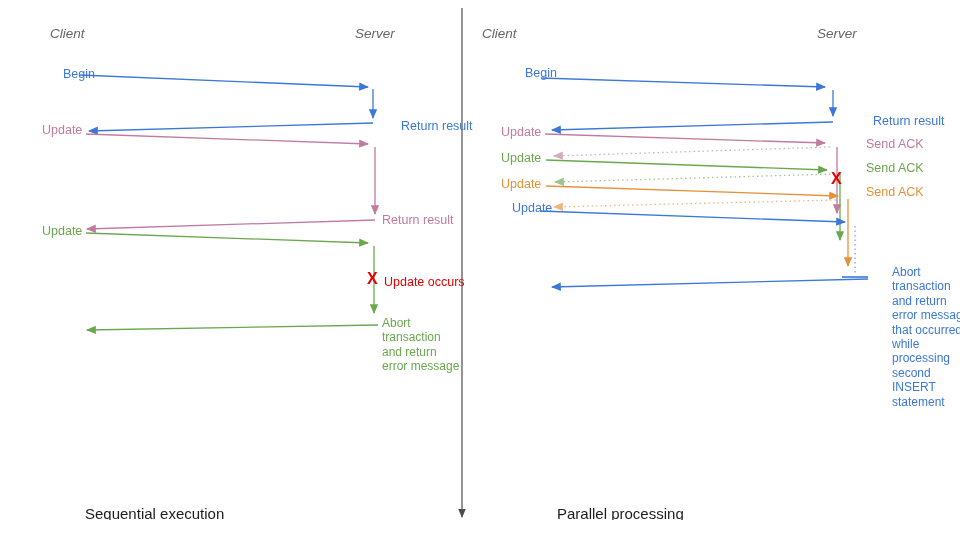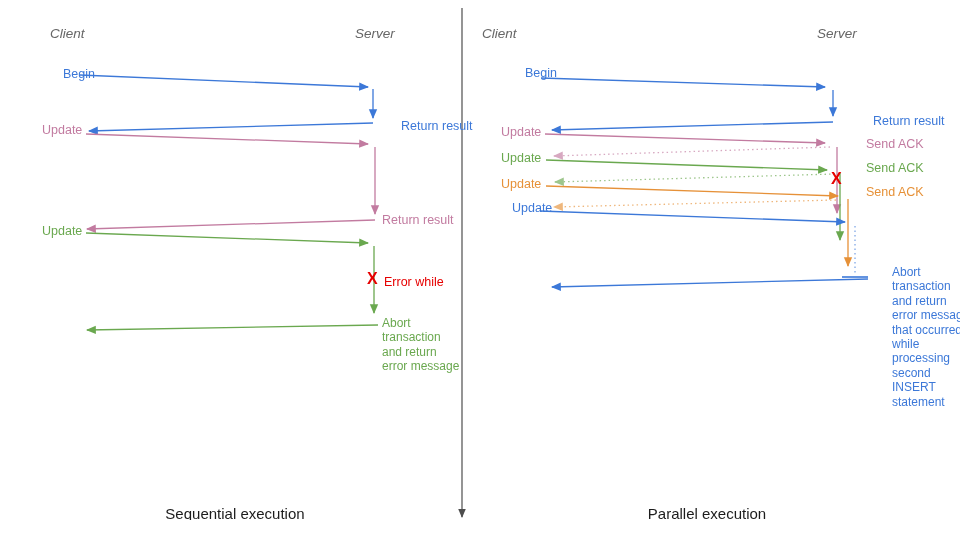--- a/index.html
+++ b/index.html
@@ -17,21 +17,21 @@
   .axis{stroke:var(--c-axis);stroke-width:1.2;}
   .dotted{stroke-dasharray:1.5 3;opacity:.65;}
   .mkB{fill:var(--c-blue);} .mkP{fill:var(--c-pink);} .mkG{fill:var(--c-green);}
   .mkO{fill:var(--c-orange);} .mkA{fill:var(--c-axis);}
   .lbl{position:absolute;font-size:12.5px;line-height:1.15;white-space:nowrap;}
   .t-blue{color:var(--c-blue);margin-left:20px;} .t-pink{color:var(--c-pink);} .t-green{color:var(--c-green);}
   .t-orange{color:var(--c-orange);} .t-red{color:var(--c-red);}
   .hdr{position:absolute;font-size:13.5px;font-style:italic;color:var(--c-header-gray);white-space:nowrap;}
   .xmark{position:absolute;font-size:16px;font-weight:700;color:var(--c-red);line-height:1;}
   .note{position:absolute;font-size:12px;line-height:14.4px;white-space:pre-line;width:100px;}
-  .title{position:absolute;font-size:15px;color:var(--c-title-dark);width:300px;text-align:center;white-space:nowrap;}
+  .title{position:absolute;font-size:15px;color:var(--c-title-dark);width:300px;white-space:nowrap;}
   .timelbl{position:absolute;font-size:10px;color:var(--c-title-dark);white-space:nowrap;}
 </style>
 </head>
 <body>
 
 <div id="stage">
 
   <svg id="wires" width="960" height="540" viewBox="0 0 960 540">
     <defs>
       <marker id="mB" viewBox="0 0 10 10" refX="8.5" refY="5" markerWidth="8" markerHeight="8" orient="auto-start-reverse">
@@ -88,21 +88,21 @@
   <div class="hdr" style="left:50px;top:26px">Client</div>
   <div class="hdr" style="left:355px;top:26px">Server</div>
 
   <div class="lbl t-blue" style="left:43px;top:67px">Begin</div>
   <div class="lbl t-blue" style="left:381px;top:119px">Return result</div>
   <div class="lbl t-pink" style="left:42px;top:123px">Update</div>
   <div class="lbl t-pink" style="left:382px;top:213px">Return result</div>
   <div class="lbl t-green" style="left:42px;top:224px">Update</div>
 
   <div class="xmark" style="left:367px;top:271px">X</div>
-  <div class="lbl t-red" style="left:384px;top:275px">Error while</div>
+  <div class="lbl t-red" style="left:384px;top:275px">Update occurs</div>
   <div class="note t-green" style="left:382px;top:316px">Abort
 transaction
 and return
 error message</div>
 
   <div class="title" style="left:85px;top:505px">Sequential execution</div>
 
   <div class="hdr" style="left:482px;top:26px">Client</div>
   <div class="hdr" style="left:817px;top:26px">Server</div>
 
@@ -121,17 +121,17 @@
 transaction
 and return
 error message
 that occurred
 while
 processing
 second
 INSERT
 statement</div>
 
-  <div class="title" style="left:557px;top:505px">Parallel execution</div>
+  <div class="title" style="left:557px;top:505px">Parallel processing</div>
 
   <div class="timelbl" style="left:447px;top:523px">Time</div>
 
 </div>
 
 </body></html>

